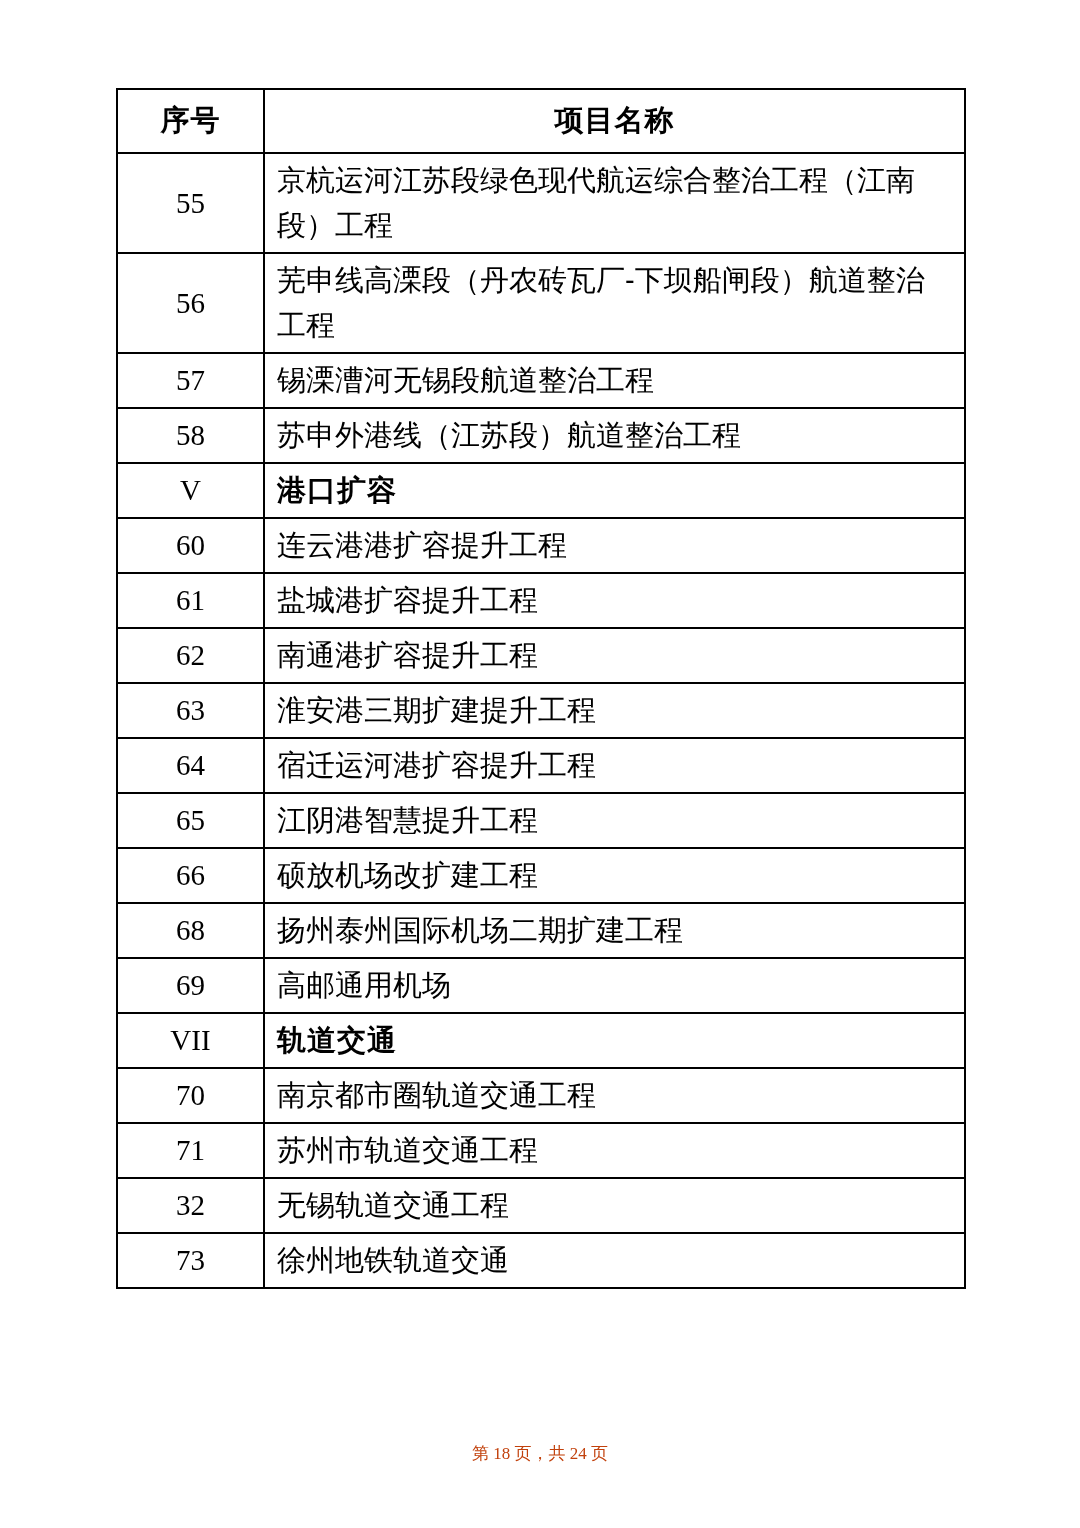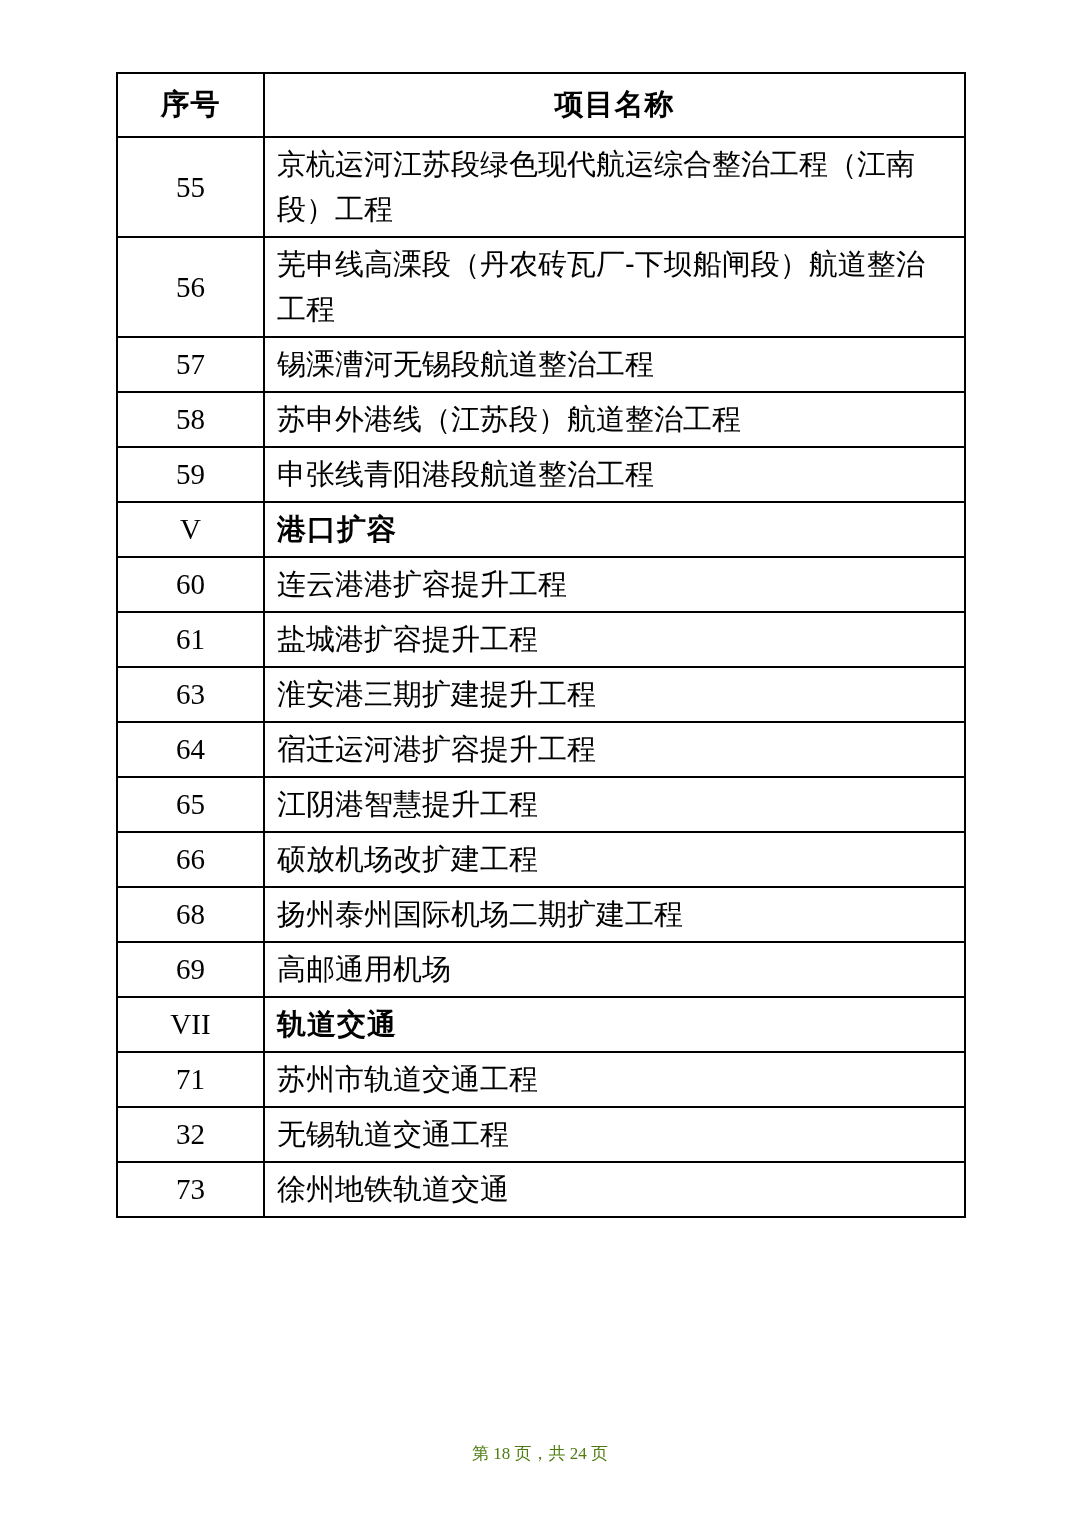--- a/index.html
+++ b/index.html
@@ -11,21 +11,21 @@
     height: 1528px;
     background: #ffffff;
     position: relative;
     font-family: "Liberation Serif", serif;
     color: #000000;
     overflow: hidden;
   }
   .table-wrap {
     position: absolute;
     left: 116px;
-    top: 72px;
+    top: 88px;
     width: 848px;
   }
   table.project-table {
     border-collapse: collapse;
     width: 848px;
     table-layout: fixed;
   }
   col.no-col { width: 147px; }
   col.name-col { width: 701px; }
   th, td {
@@ -63,21 +63,21 @@
     letter-spacing: 1px;
     margin-left: 32px;
   }
   .footer {
     position: absolute;
     left: 0;
     top: 1442px;
     width: 1080px;
     text-align: center;
     font-size: 17px;
-    color: #4d7c0f;
+    color: #c2410c;
     font-family: "Liberation Serif", serif;
   }
 </style>
 </head>
 <body>
 
 <div class="table-wrap">
   <table class="project-table">
     <colgroup>
       <col class="no-col">
@@ -99,35 +99,35 @@
           <td class="name-cell">芜申线高溧段（丹农砖瓦厂-下坝船闸段）航道整治工程</td>
         </tr>
         <tr class="item-row">
           <td class="no-cell">57</td>
           <td class="name-cell">锡溧漕河无锡段航道整治工程</td>
         </tr>
         <tr class="item-row">
           <td class="no-cell">58</td>
           <td class="name-cell">苏申外港线（江苏段）航道整治工程</td>
         </tr>
-        <tr class="item-row">
-          <td class="no-cell">59</td>
-          <td class="name-cell">申张线青阳港段航道整治工程</td>
-        </tr>
         <tr class="section-row">
           <td class="no-cell">V</td>
           <td class="name-cell">港口扩容</td>
         </tr>
         <tr class="item-row">
           <td class="no-cell">60</td>
           <td class="name-cell">连云港港扩容提升工程</td>
         </tr>
         <tr class="item-row">
           <td class="no-cell">61</td>
           <td class="name-cell">盐城港扩容提升工程</td>
+        </tr>
+        <tr class="item-row">
+          <td class="no-cell">62</td>
+          <td class="name-cell">南通港扩容提升工程</td>
         </tr>
         <tr class="item-row">
           <td class="no-cell">63</td>
           <td class="name-cell">淮安港三期扩建提升工程</td>
         </tr>
         <tr class="item-row">
           <td class="no-cell">64</td>
           <td class="name-cell">宿迁运河港扩容提升工程</td>
         </tr>
         <tr class="item-row">
@@ -144,20 +144,24 @@
         </tr>
         <tr class="item-row">
           <td class="no-cell">69</td>
           <td class="name-cell">高邮通用机场</td>
         </tr>
         <tr class="section-row">
           <td class="no-cell">VII</td>
           <td class="name-cell">轨道交通</td>
         </tr>
         <tr class="item-row">
+          <td class="no-cell">70</td>
+          <td class="name-cell">南京都市圈轨道交通工程</td>
+        </tr>
+        <tr class="item-row">
           <td class="no-cell">71</td>
           <td class="name-cell">苏州市轨道交通工程</td>
         </tr>
         <tr class="item-row">
           <td class="no-cell">32</td>
           <td class="name-cell">无锡轨道交通工程</td>
         </tr>
         <tr class="item-row">
           <td class="no-cell">73</td>
           <td class="name-cell">徐州地铁轨道交通</td>

